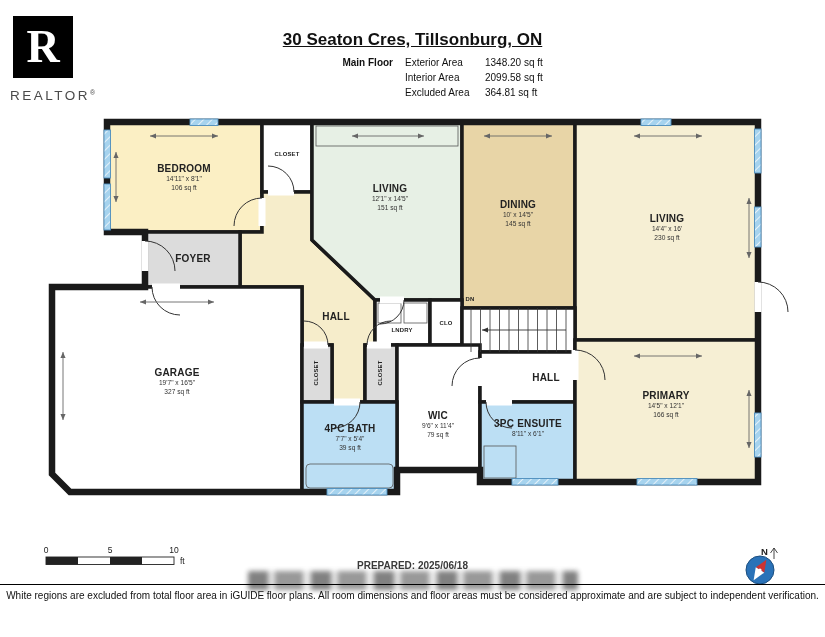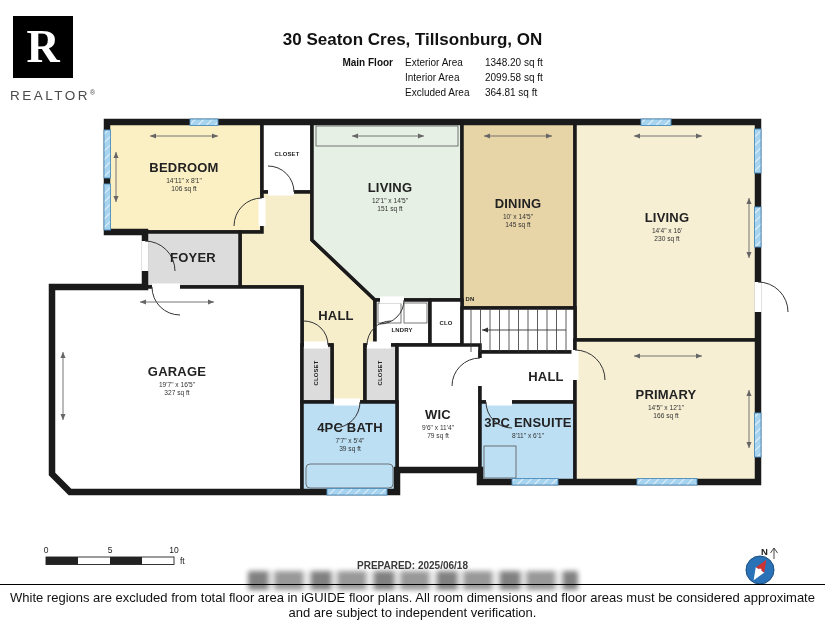--- a/index.html
+++ b/index.html
@@ -5,42 +5,42 @@
   html,body{margin:0;padding:0;background:#fff;}
   .page{position:relative;width:825px;height:637px;background:#fff;overflow:hidden;
         font-family:"Liberation Sans",sans-serif;color:#111;}
 
   
   .logo-box{position:absolute;left:13px;top:16px;width:60px;height:62px;background:#000;
             display:flex;align-items:center;justify-content:center;}
   .logo-box span{color:#fff;font-family:"Liberation Serif",serif;font-size:46px;font-weight:700;line-height:1;}
   .logo-text{position:absolute;left:10px;top:88px;font-size:13.5px;letter-spacing:2.5px;color:#4a4a4a;}
   .logo-text sup{font-size:7px;letter-spacing:0;}
-  .title{position:absolute;top:30px;left:0;width:100%;text-align:center;font-size:17px;font-weight:700;}
+  .title{position:absolute;top:30px;left:0;width:100%;text-align:center;font-size:17px;font-weight:700;text-decoration:underline;}
   .stats{position:absolute;left:308px;top:57px;display:flex;gap:12px;font-size:10px;}
   .stats .floor{font-weight:700;width:85px;text-align:right;}
   .stats .rows{display:grid;grid-template-columns:72px auto;column-gap:8px;row-gap:4px;}
 
   
   .rlabel{position:absolute;transform:translate(-50%,-50%);text-align:center;line-height:1.3;white-space:nowrap;}
-  .rlabel .rname{font-size:13px;font-weight:700;color:#222;letter-spacing:.2px;}
+  .rlabel .rname{font-size:10px;font-weight:700;color:#222;letter-spacing:.2px;}
   .rlabel .rdims{font-size:6.6px;color:#333;}
   .rlabel.tiny .rname{font-size:5.9px;}
   .rlabel.vert{transform:translate(-50%,-50%) rotate(-90deg);}
 
   
   .prepared{position:absolute;top:560px;left:0;width:100%;text-align:center;
             font-size:10px;font-weight:700;color:#3a3a3a;}
   .watermark{position:absolute;left:248px;top:571px;width:330px;height:19px;opacity:.75;
              filter:blur(2.5px);border-radius:2px;
              background:repeating-linear-gradient(90deg,
                rgba(30,30,30,.75) 0 20px, rgba(130,130,130,.30) 20px 27px,
                rgba(45,45,45,.65) 27px 55px, rgba(150,150,150,.25) 55px 63px);}
   .footline{position:absolute;top:584px;left:0;width:825px;border-top:1.6px solid #000;}
-  .disclaimer{position:absolute;top:590px;left:0;width:100%;text-align:center;font-size:13px;color:#111;}
+  .disclaimer{position:absolute;top:590px;left:0;width:100%;text-align:center;font-size:10px;color:#111;}
 
   svg text{font-family:"Liberation Sans",sans-serif;fill:#222;}
 </style>
 </head>
 <body>
 
 <div class="page">
 
   <div class="logo-box">
     <span>R</span>

